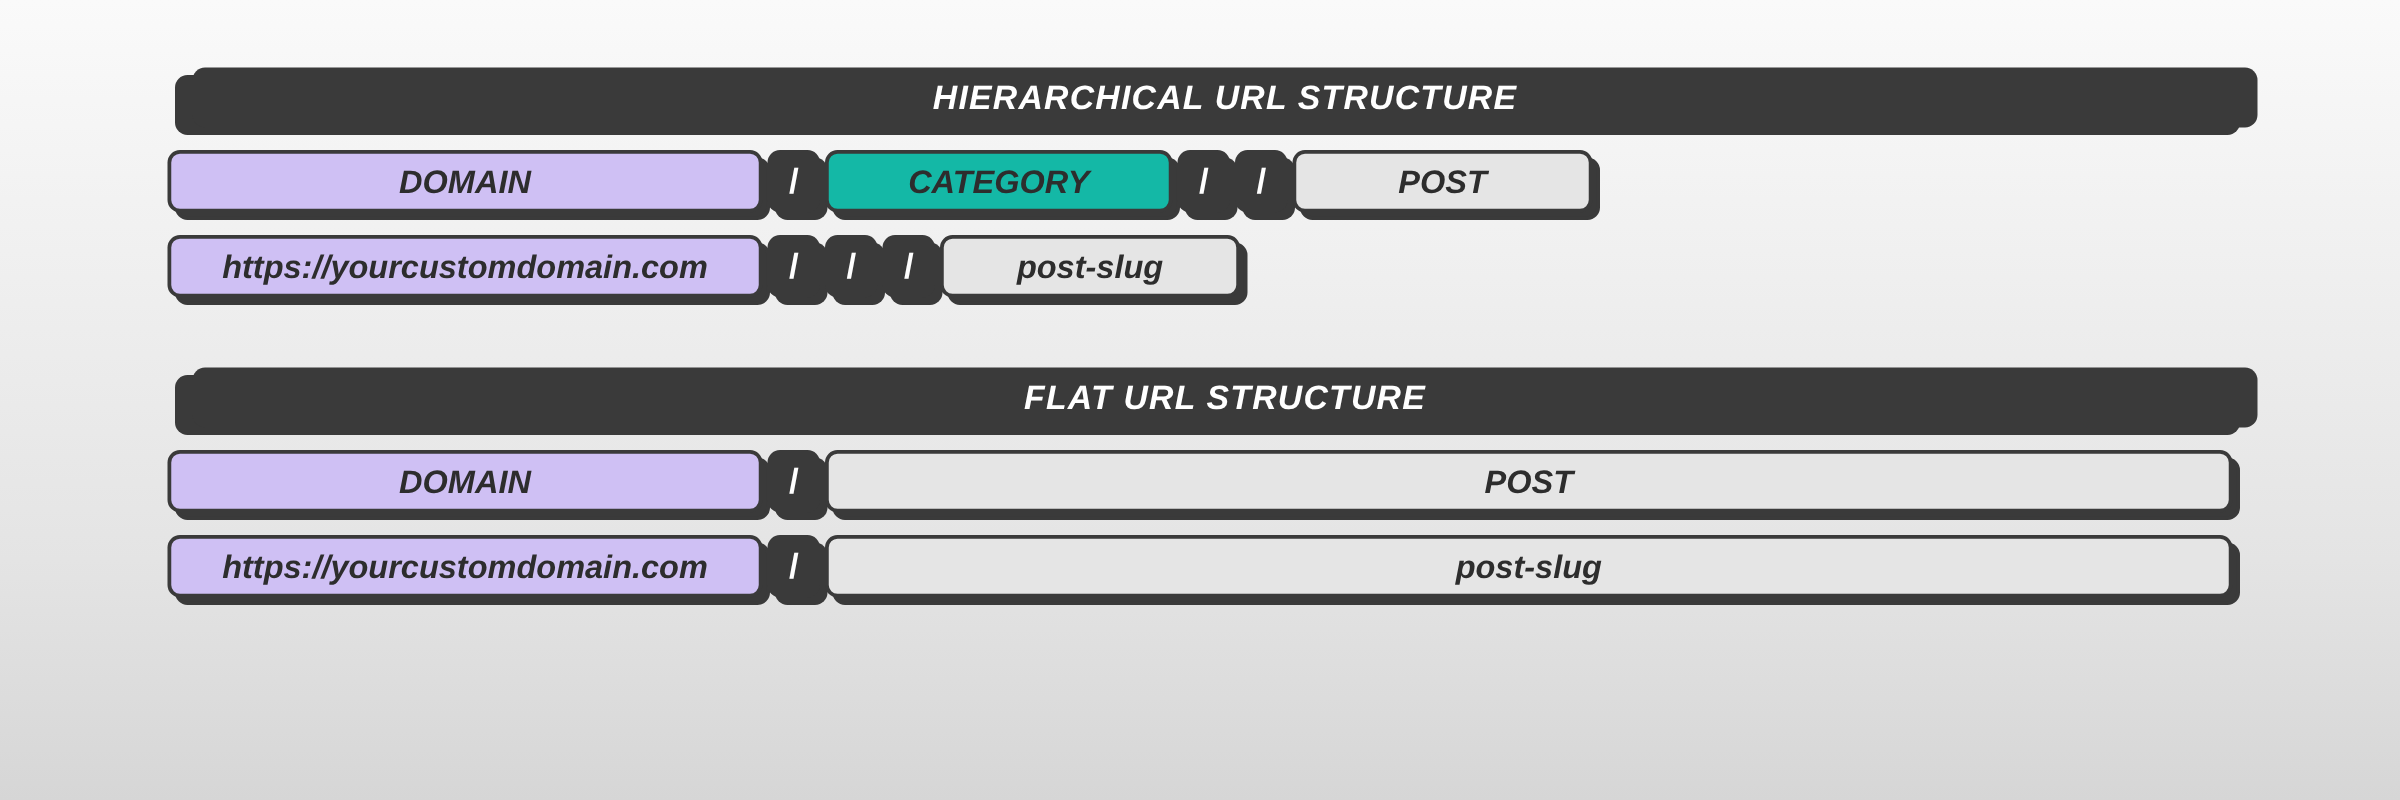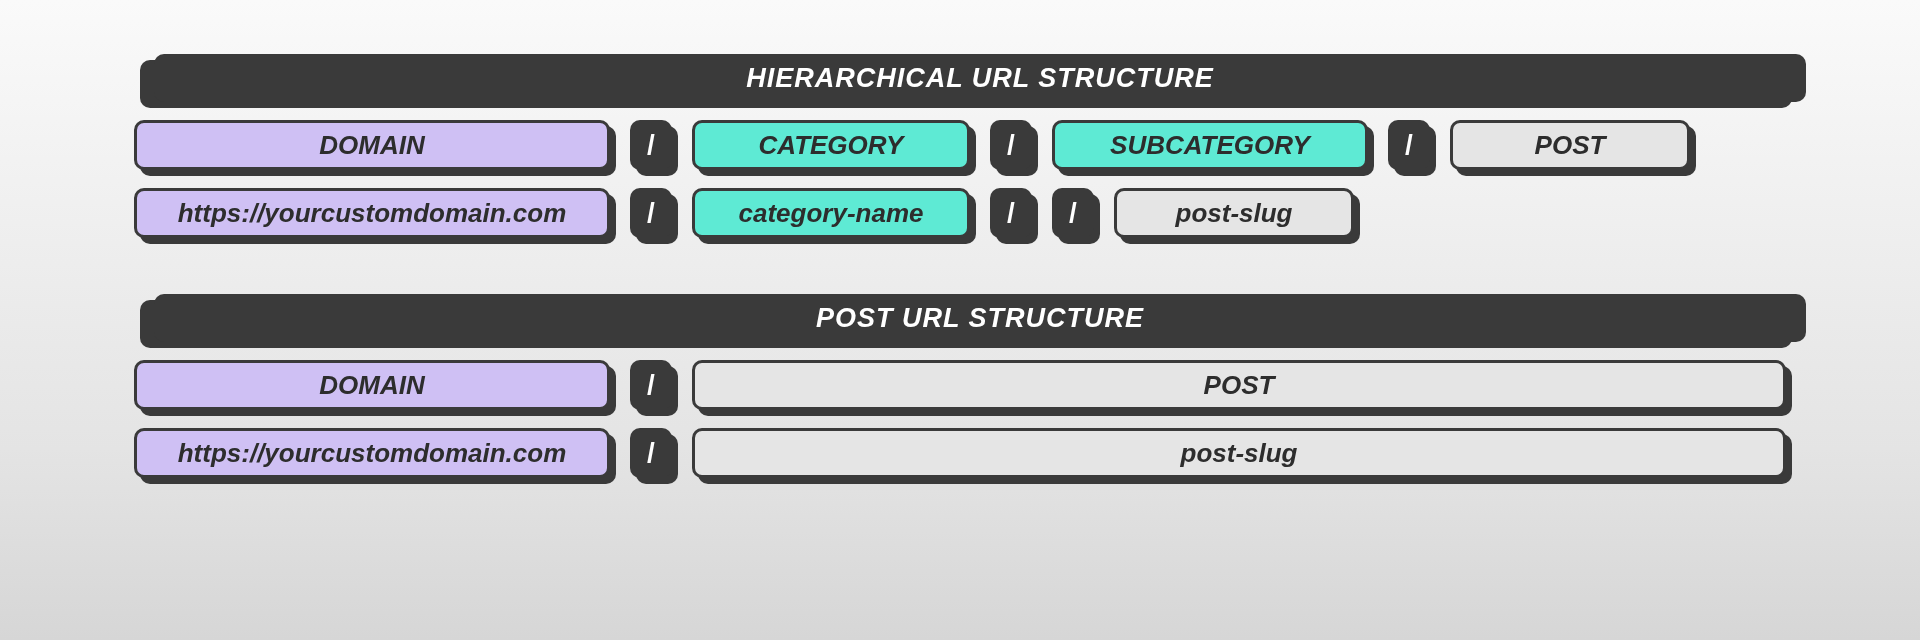--- a/index.html
+++ b/index.html
@@ -40,21 +40,21 @@
     color: #ffffff;
     font-size: 27px;
     letter-spacing: 1px;
     display: flex;
     align-items: center;
     justify-content: center;
     margin-left: 20px;
   }
   .row {
     display: flex;
-    gap: 20px;
+    gap: 4px;
     margin-bottom: 18px;
     height: 50px;
   }
   .seg {
     position: relative;
     height: 50px;
   }
   .seg .shadow {
     position: absolute;
     left: 6px; top: 6px;
@@ -69,21 +69,21 @@
     width: 100%; height: 100%;
     border-radius: 10px;
     border: 3px solid #3a3a3a;
     display: flex;
     align-items: center;
     justify-content: center;
     font-size: 26px;
     color: #2d2d2d;
   }
   .purple .face { background: #cfc0f4; }
-  .green  .face { background: #5eead4; }
+  .green  .face { background: #14b8a6; }
   .blue   .face { background: #e5e5e5; }
   .slash {
     position: relative;
     width: 42px;
     height: 50px;
   }
   .slash .shadow {
     position: absolute;
     left: 6px; top: 6px;
     width: 100%; height: 100%;
@@ -135,46 +135,38 @@
         <div class="face">/</div>
       </div>
       <div class="seg green h-cat">
         <div class="shadow"></div>
         <div class="face">CATEGORY</div>
       </div>
       <div class="slash">
         <div class="shadow"></div>
         <div class="face">/</div>
       </div>
-      <div class="seg green h-sub">
-        <div class="shadow"></div>
-        <div class="face">SUBCATEGORY</div>
-      </div>
       <div class="slash">
         <div class="shadow"></div>
         <div class="face">/</div>
       </div>
       <div class="seg blue h-post">
         <div class="shadow"></div>
         <div class="face">POST</div>
       </div>
     </div>
 
     <div class="row">
       <div class="seg purple h-domain">
         <div class="shadow"></div>
         <div class="face">https://yourcustomdomain.com</div>
       </div>
       <div class="slash">
         <div class="shadow"></div>
         <div class="face">/</div>
-      </div>
-      <div class="seg green h-cat">
-        <div class="shadow"></div>
-        <div class="face">category-name</div>
       </div>
       <div class="slash">
         <div class="shadow"></div>
         <div class="face">/</div>
       </div>
       <div class="slash">
         <div class="shadow"></div>
         <div class="face">/</div>
       </div>
       <div class="seg blue h-post">
@@ -182,21 +174,21 @@
         <div class="face">post-slug</div>
       </div>
     </div>
 
   </div>
 
   <div class="block">
 
     <div class="header">
       <div class="shadow"></div>
-      <div class="face">POST URL STRUCTURE</div>
+      <div class="face">FLAT URL STRUCTURE</div>
     </div>
 
     <div class="row">
       <div class="seg purple f-domain">
         <div class="shadow"></div>
         <div class="face">DOMAIN</div>
       </div>
       <div class="slash">
         <div class="shadow"></div>
         <div class="face">/</div>

